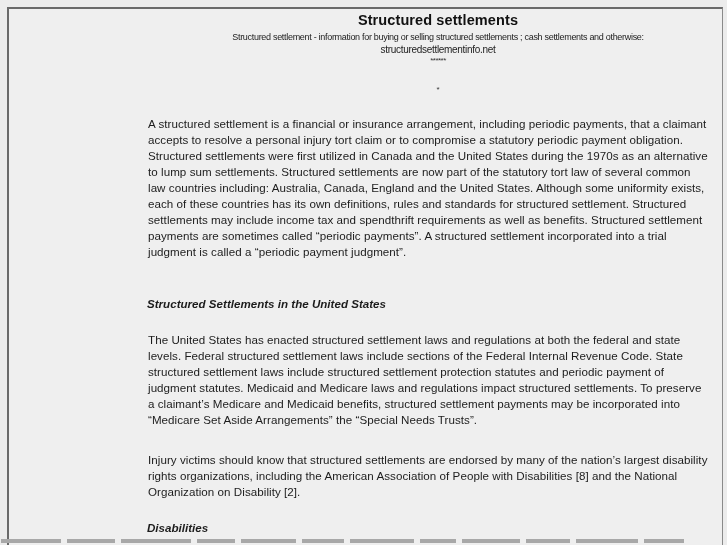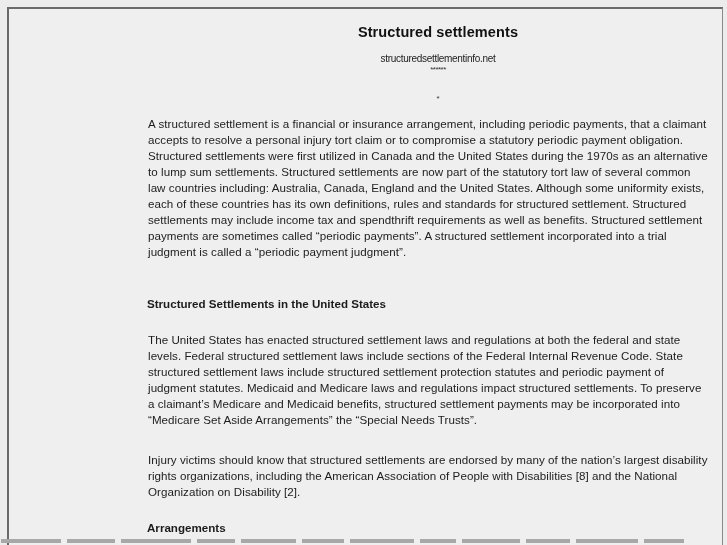--- a/index.html
+++ b/index.html
@@ -28,21 +28,21 @@
     .header {
       text-align: center;
       margin-left: 145px;
       margin-right: 0;
       padding-top: 2px;
     }
     .title {
       font-size: 14.5px;
       font-weight: bold;
       color: #111;
-      margin: 12px;
+      margin: 0;
       line-height: 18px;
       letter-spacing: 0.1px;
     }
     .subtitle {
       font-size: 9px;
       line-height: 13px;
       color: #222;
       letter-spacing: -0.3px;
       margin-top: 2px;
     }
@@ -76,20 +76,21 @@
     .para {
       margin: 4px;
       letter-spacing: 0.05px;
     }
     .section-heading {
       margin: 0;
       padding-left: 3px;
       font-size: 11.6px;
       line-height: 16px;
       color: #1c1c1c;
+      font-style: italic;
     }
     .gap-lg { height: 32px; }
     .gap-md { height: 16px; }
     .cutoff {
       position: absolute;
       left: 1px;
       top: 527px;
       width: 716px;
       font-size: 11.6px;
       line-height: 16px;
@@ -105,20 +106,21 @@
       margin-right: 6px;
       vertical-align: bottom;
     }
   </style>
 </head>
 <body>
 
 <div class="frame">
   <div class="header">
     <h1 class="title">Structured settlements</h1>
+    <div class="subtitle">Structured settlement - information for buying or selling structured settlements ; cash settlements and otherwise:</div>
     <div class="site">structuredsettlementinfo.net</div>
     <div class="stars">******</div>
     <div class="single-star">*</div>
   </div>
 </div>
 
 <div class="content">
   <p class="para">A structured settlement is a financial or insurance arrangement, including periodic payments, that a claimant accepts to resolve a personal injury tort claim or to compromise a statutory periodic payment obligation. Structured settlements were first utilized in Canada and the United States during the 1970s as an alternative to lump sum settlements. Structured settlements are now part of the statutory tort law of several common law countries including: Australia, Canada, England and the United States. Although some uniformity exists, each of these countries has its own definitions, rules and standards for structured settlement. Structured settlements may include income tax and spendthrift requirements as well as benefits. Structured settlement payments are sometimes called “periodic payments”. A structured settlement incorporated into a trial judgment is called a “periodic payment judgment”.</p>
 
   <div class="gap-lg"></div>
@@ -128,18 +130,18 @@
   <div class="gap-md"></div>
 
   <p class="para">The United States has enacted structured settlement laws and regulations at both the federal and state levels. Federal structured settlement laws include sections of the Federal Internal Revenue Code. State structured settlement laws include structured settlement protection statutes and periodic payment of judgment statutes. Medicaid and Medicare laws and regulations impact structured settlements. To preserve a claimant’s Medicare and Medicaid benefits, structured settlement payments may be incorporated into “Medicare Set Aside Arrangements” the “Special Needs Trusts”.</p>
 
   <div class="gap-md"></div>
 
   <p class="para">Injury victims should know that structured settlements are endorsed by many of the nation’s largest disability rights organizations, including the American Association of People with Disabilities [8] and the National Organization on Disability [2].</p>
 
   <div class="gap-md"></div>
 
-  <h2 class="section-heading">Arrangements</h2>
+  <h2 class="section-heading">Disabilities</h2>
 </div>
 
 <div class="cutoff">
   <span class="cutoff-bar" style="width:60px"></span><span class="cutoff-bar" style="width:48px"></span><span class="cutoff-bar" style="width:70px"></span><span class="cutoff-bar" style="width:38px"></span><span class="cutoff-bar" style="width:55px"></span><span class="cutoff-bar" style="width:42px"></span><span class="cutoff-bar" style="width:64px"></span><span class="cutoff-bar" style="width:36px"></span><span class="cutoff-bar" style="width:58px"></span><span class="cutoff-bar" style="width:44px"></span><span class="cutoff-bar" style="width:62px"></span><span class="cutoff-bar" style="width:40px"></span>
 </div>
 
 </body></html>

